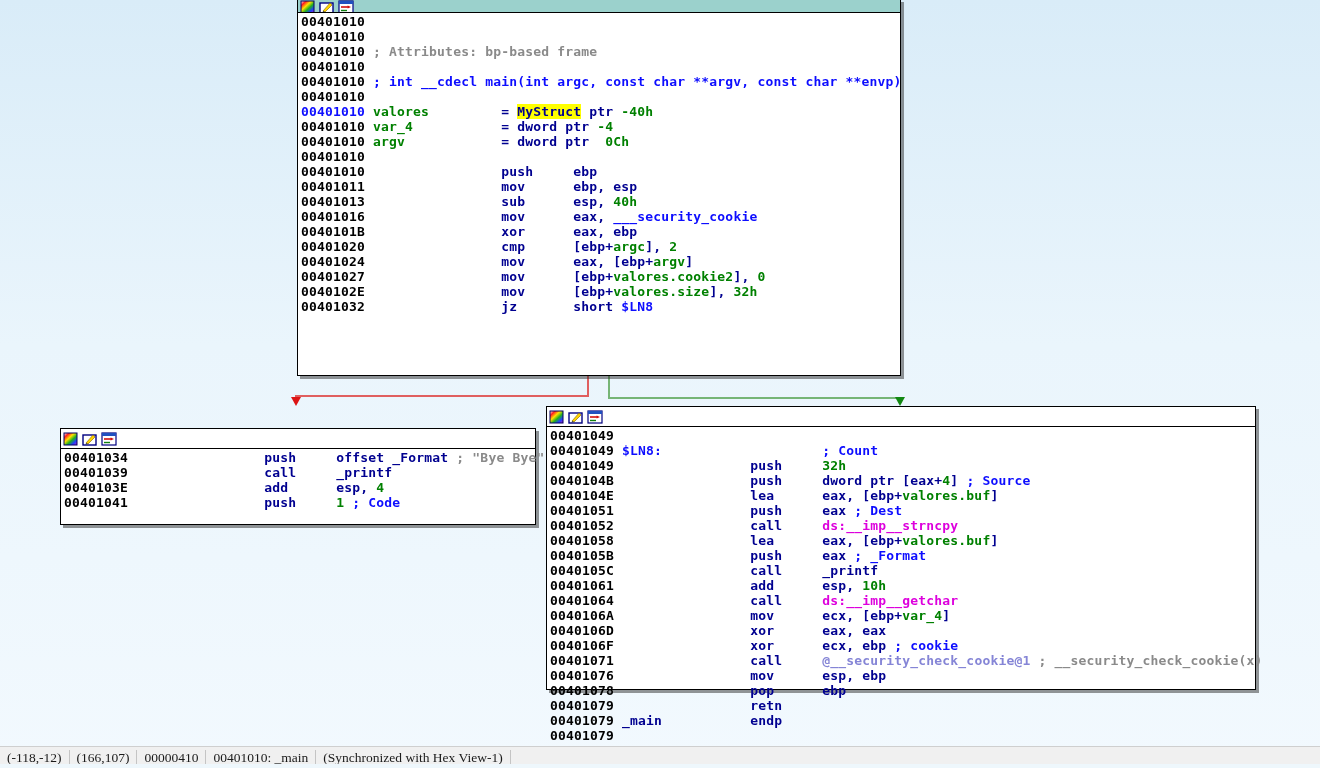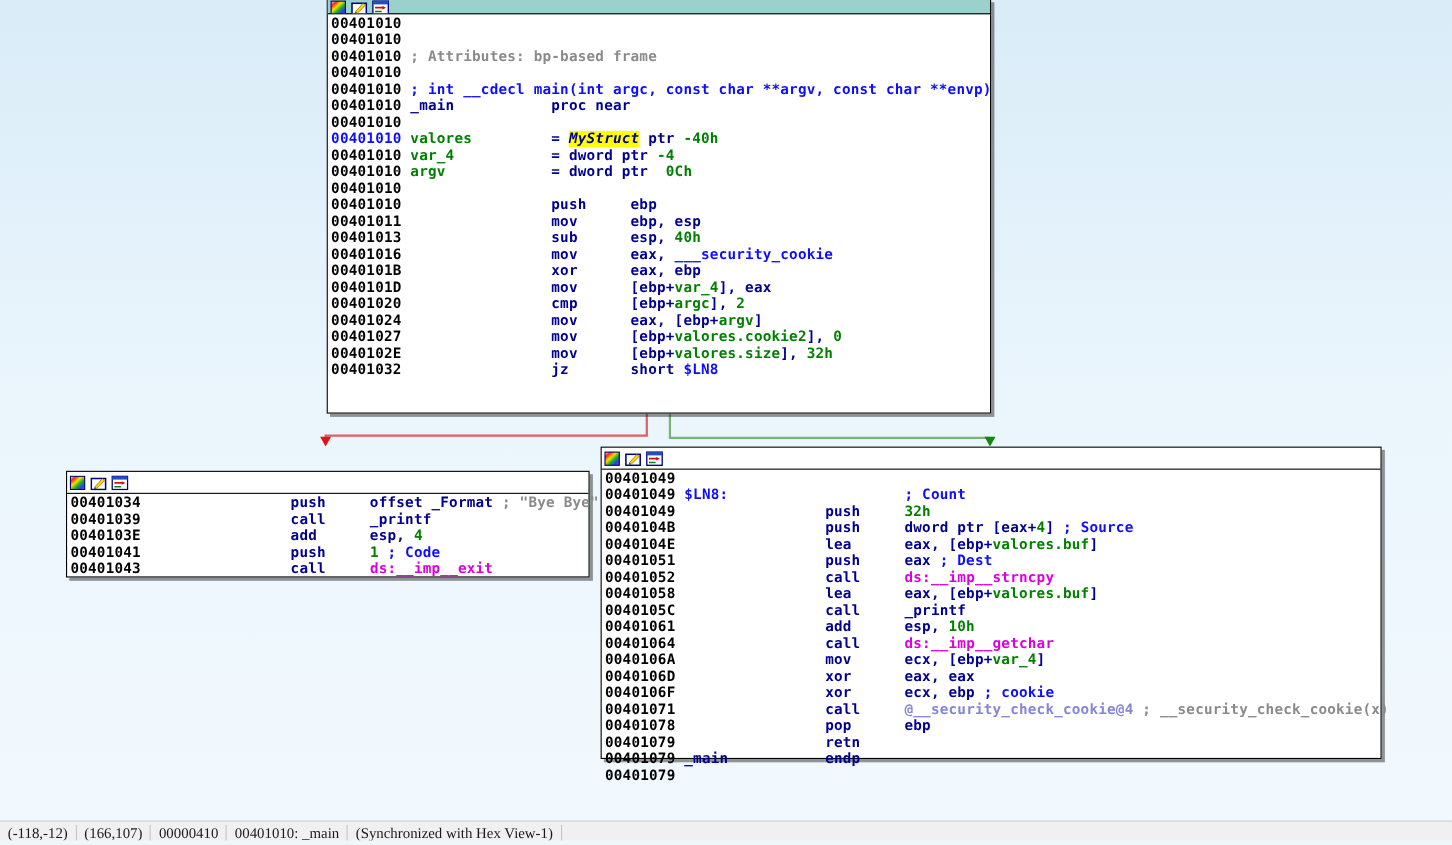--- a/index.html
+++ b/index.html
@@ -26,21 +26,21 @@
     letter-spacing:.18px;white-space:pre;font-family:"DejaVu Sans Mono",monospace;
   }
   .c-a{color:#000000;}           
   .c-ab{color:var(--cur);}       
   .c-i{color:var(--insn);}       
   .c-n{color:var(--num);text-align:center;}        
   .c-b{color:var(--blue);}       
   .c-g{color:var(--gray);}       
   .c-m{color:var(--imp);}        
   .c-d{color:var(--dem);}        
-  .c-h{color:var(--insn);background:var(--hl);font-style:italic;}  
+  .c-h{color:var(--insn);background:var(--hl);}  
   #statusbar{
     position:absolute;left:0;top:746px;width:1320px;height:22px;
     background:#f0f0f0;border-top:1px solid #cfcfcf;
     font-family:"Liberation Serif",serif;font-size:13.5px;color:#1a1a1a;
     display:flex;align-items:center;text-align:center;
   }
   #statusbar::after{content:"";position:absolute;left:0;top:17px;width:1320px;height:5px;background:#eef7fc;}
   .seg{padding:0 7px;border-right:1px solid #c4c4c4;height:16px;line-height:16px;white-space:pre;}
   #defs-holder{position:absolute;width:0;height:0;overflow:hidden;}
 </style>
@@ -96,32 +96,30 @@
       <span class="nicon"><svg width="16" height="14">
             <use href="#sym-sync"></use>
           </svg></span>
     </div>
     <div class="code">
         <div class="ln"><span class="c-a">00401010</span></div>
         <div class="ln"><span class="c-a">00401010</span></div>
         <div class="ln"><span class="c-a">00401010 </span><span class="c-g">; Attributes: bp-based frame</span></div>
         <div class="ln"><span class="c-a">00401010</span></div>
         <div class="ln"><span class="c-a">00401010 </span><span class="c-b">; int __cdecl main(int argc, const char **argv, const char **envp)</span></div>
-        <div class="ln"><span class="c-a">00401010 </span><span class="c-i">_main           proc near</span></div>
         <div class="ln"><span class="c-a">00401010</span></div>
         <div class="ln"><span class="c-ab">00401010 </span><span class="c-n">valores</span><span class="c-i">         = </span><span class="c-h">MyStruct</span><span class="c-i"> ptr </span><span class="c-n">-40h</span></div>
         <div class="ln"><span class="c-a">00401010 </span><span class="c-n">var_4</span><span class="c-i">           = dword ptr </span><span class="c-n">-4</span></div>
         <div class="ln"><span class="c-a">00401010 </span><span class="c-n">argv</span><span class="c-i">            = dword ptr  </span><span class="c-n">0Ch</span></div>
         <div class="ln"><span class="c-a">00401010</span></div>
         <div class="ln"><span class="c-a">00401010</span><span class="c-i">                 push     ebp</span></div>
         <div class="ln"><span class="c-a">00401011</span><span class="c-i">                 mov      ebp, esp</span></div>
         <div class="ln"><span class="c-a">00401013</span><span class="c-i">                 sub      esp, </span><span class="c-n">40h</span></div>
         <div class="ln"><span class="c-a">00401016</span><span class="c-i">                 mov      eax, </span><span class="c-b">___security_cookie</span></div>
         <div class="ln"><span class="c-a">0040101B</span><span class="c-i">                 xor      eax, ebp</span></div>
-        <div class="ln"><span class="c-a">0040101D</span><span class="c-i">                 mov      [ebp+</span><span class="c-n">var_4</span><span class="c-i">], eax</span></div>
         <div class="ln"><span class="c-a">00401020</span><span class="c-i">                 cmp      [ebp+</span><span class="c-n">argc</span><span class="c-i">], </span><span class="c-n">2</span></div>
         <div class="ln"><span class="c-a">00401024</span><span class="c-i">                 mov      eax, [ebp+</span><span class="c-n">argv</span><span class="c-i">]</span></div>
         <div class="ln"><span class="c-a">00401027</span><span class="c-i">                 mov      [ebp+</span><span class="c-n">valores.cookie2</span><span class="c-i">], </span><span class="c-n">0</span></div>
         <div class="ln"><span class="c-a">0040102E</span><span class="c-i">                 mov      [ebp+</span><span class="c-n">valores.size</span><span class="c-i">], </span><span class="c-n">32h</span></div>
         <div class="ln"><span class="c-a">00401032</span><span class="c-i">                 jz       short </span><span class="c-b">$LN8</span></div>
       </div>
   </div>
 
   <div class="node" id="block-1" style="left: 60px; top: 428px; width: 476px; height: 97px;">
     <div class="node-title" style="height: 20px;">
@@ -133,21 +131,20 @@
           </svg></span>
       <span class="nicon"><svg width="16" height="14">
             <use href="#sym-sync"></use>
           </svg></span>
     </div>
     <div class="code">
         <div class="ln"><span class="c-a">00401034</span><span class="c-i">                 push     offset _Format</span><span class="c-g"> ; "Bye Bye"</span></div>
         <div class="ln"><span class="c-a">00401039</span><span class="c-i">                 call     _printf</span></div>
         <div class="ln"><span class="c-a">0040103E</span><span class="c-i">                 add      esp, </span><span class="c-n">4</span></div>
         <div class="ln"><span class="c-a">00401041</span><span class="c-i">                 push     </span><span class="c-n">1</span><span class="c-b"> ; Code</span></div>
-        <div class="ln"><span class="c-a">00401043</span><span class="c-i">                 call     </span><span class="c-m">ds:__imp__exit</span></div>
       </div>
   </div>
 
   <div class="node" id="block-2" style="left: 546px; top: 406px; width: 710px; height: 284px;">
     <div class="node-title" style="height: 20px;">
       <span class="nicon"><svg width="16" height="14">
             <use href="#sym-palette"></use>
           </svg></span>
       <span class="nicon"><svg width="16" height="14">
             <use href="#sym-edit"></use>
@@ -158,27 +155,29 @@
     </div>
     <div class="code">
         <div class="ln"><span class="c-a">00401049</span></div>
         <div class="ln"><span class="c-a">00401049 </span><span class="c-b">$LN8:</span><span class="c-i">                    </span><span class="c-b">; Count</span></div>
         <div class="ln"><span class="c-a">00401049</span><span class="c-i">                 push     </span><span class="c-n">32h</span></div>
         <div class="ln"><span class="c-a">0040104B</span><span class="c-i">                 push     dword ptr [eax+</span><span class="c-n">4</span><span class="c-i">]</span><span class="c-b"> ; Source</span></div>
         <div class="ln"><span class="c-a">0040104E</span><span class="c-i">                 lea      eax, [ebp+</span><span class="c-n">valores.buf</span><span class="c-i">]</span></div>
         <div class="ln"><span class="c-a">00401051</span><span class="c-i">                 push     eax</span><span class="c-b"> ; Dest</span></div>
         <div class="ln"><span class="c-a">00401052</span><span class="c-i">                 call     </span><span class="c-m">ds:__imp__strncpy</span></div>
         <div class="ln"><span class="c-a">00401058</span><span class="c-i">                 lea      eax, [ebp+</span><span class="c-n">valores.buf</span><span class="c-i">]</span></div>
+        <div class="ln"><span class="c-a">0040105B</span><span class="c-i">                 push     eax</span><span class="c-b"> ; _Format</span></div>
         <div class="ln"><span class="c-a">0040105C</span><span class="c-i">                 call     _printf</span></div>
         <div class="ln"><span class="c-a">00401061</span><span class="c-i">                 add      esp, </span><span class="c-n">10h</span></div>
         <div class="ln"><span class="c-a">00401064</span><span class="c-i">                 call     </span><span class="c-m">ds:__imp__getchar</span></div>
         <div class="ln"><span class="c-a">0040106A</span><span class="c-i">                 mov      ecx, [ebp+</span><span class="c-n">var_4</span><span class="c-i">]</span></div>
         <div class="ln"><span class="c-a">0040106D</span><span class="c-i">                 xor      eax, eax</span></div>
         <div class="ln"><span class="c-a">0040106F</span><span class="c-i">                 xor      ecx, ebp</span><span class="c-b"> ; cookie</span></div>
-        <div class="ln"><span class="c-a">00401071</span><span class="c-i">                 call     </span><span class="c-d">@__security_check_cookie@4</span><span class="c-g"> ; __security_check_cookie(x)</span></div>
+        <div class="ln"><span class="c-a">00401071</span><span class="c-i">                 call     </span><span class="c-d">@__security_check_cookie@1</span><span class="c-g"> ; __security_check_cookie(x)</span></div>
+        <div class="ln"><span class="c-a">00401076</span><span class="c-i">                 mov      esp, ebp</span></div>
         <div class="ln"><span class="c-a">00401078</span><span class="c-i">                 pop      ebp</span></div>
         <div class="ln"><span class="c-a">00401079</span><span class="c-i">                 retn</span></div>
         <div class="ln"><span class="c-a">00401079 </span><span class="c-i">_main           endp</span></div>
         <div class="ln"><span class="c-a">00401079</span></div>
       </div>
   </div>
 
 </div>
 
 <div id="statusbar">

